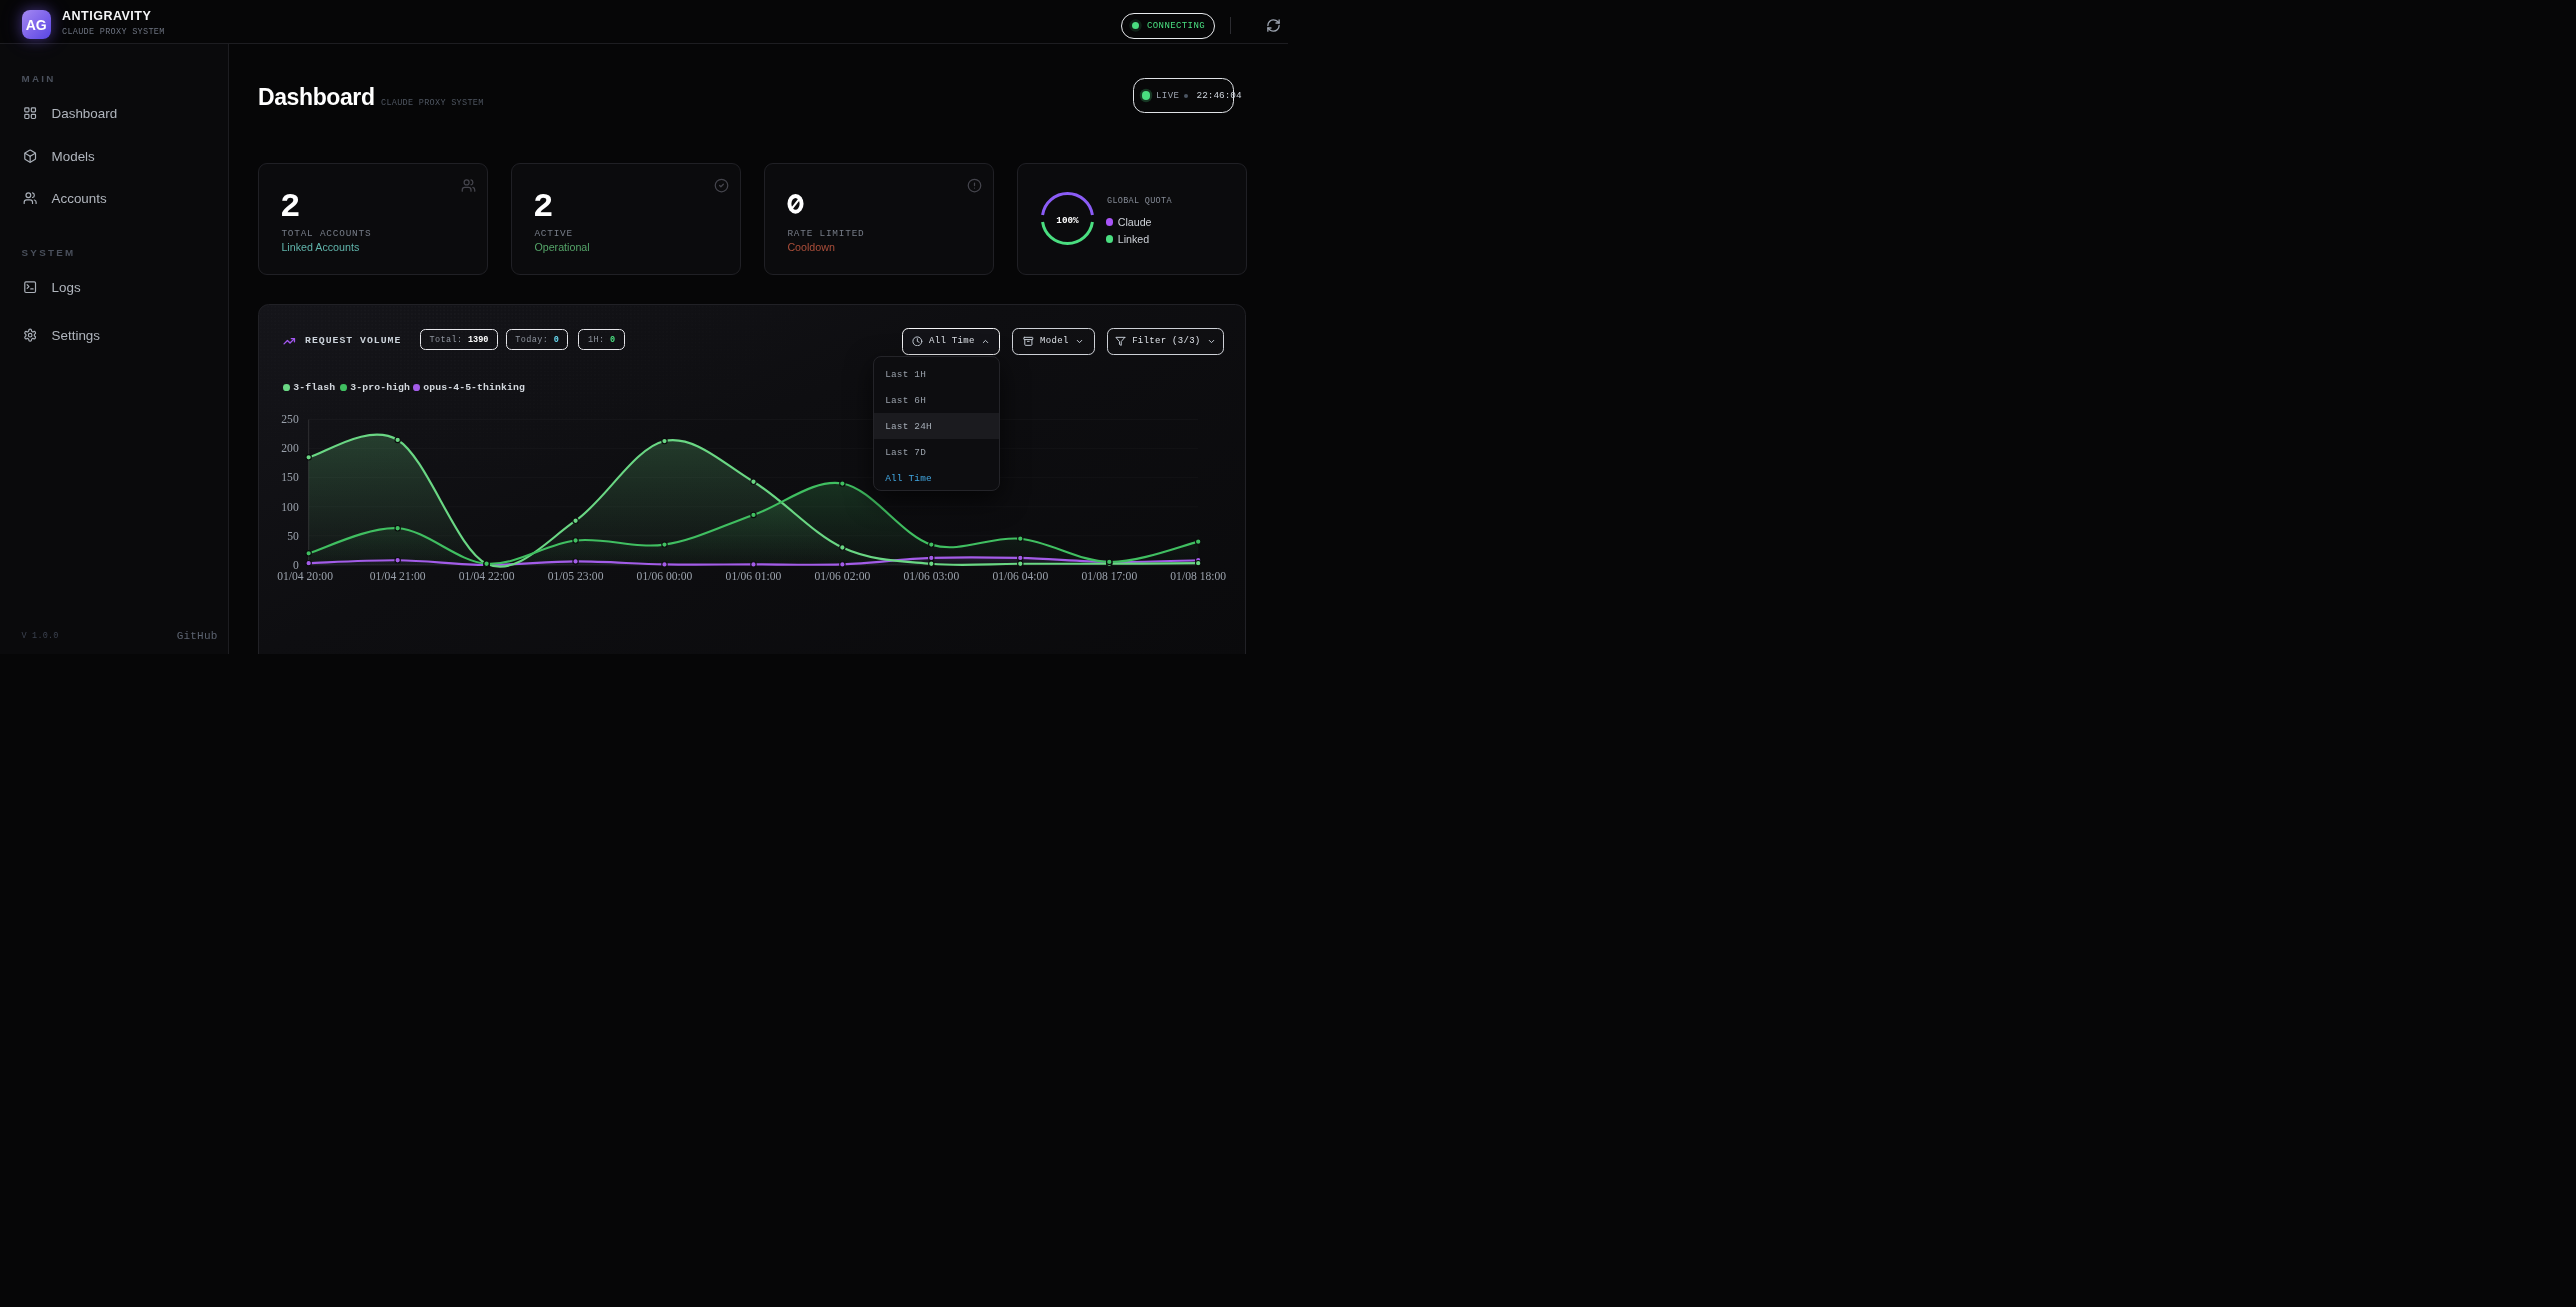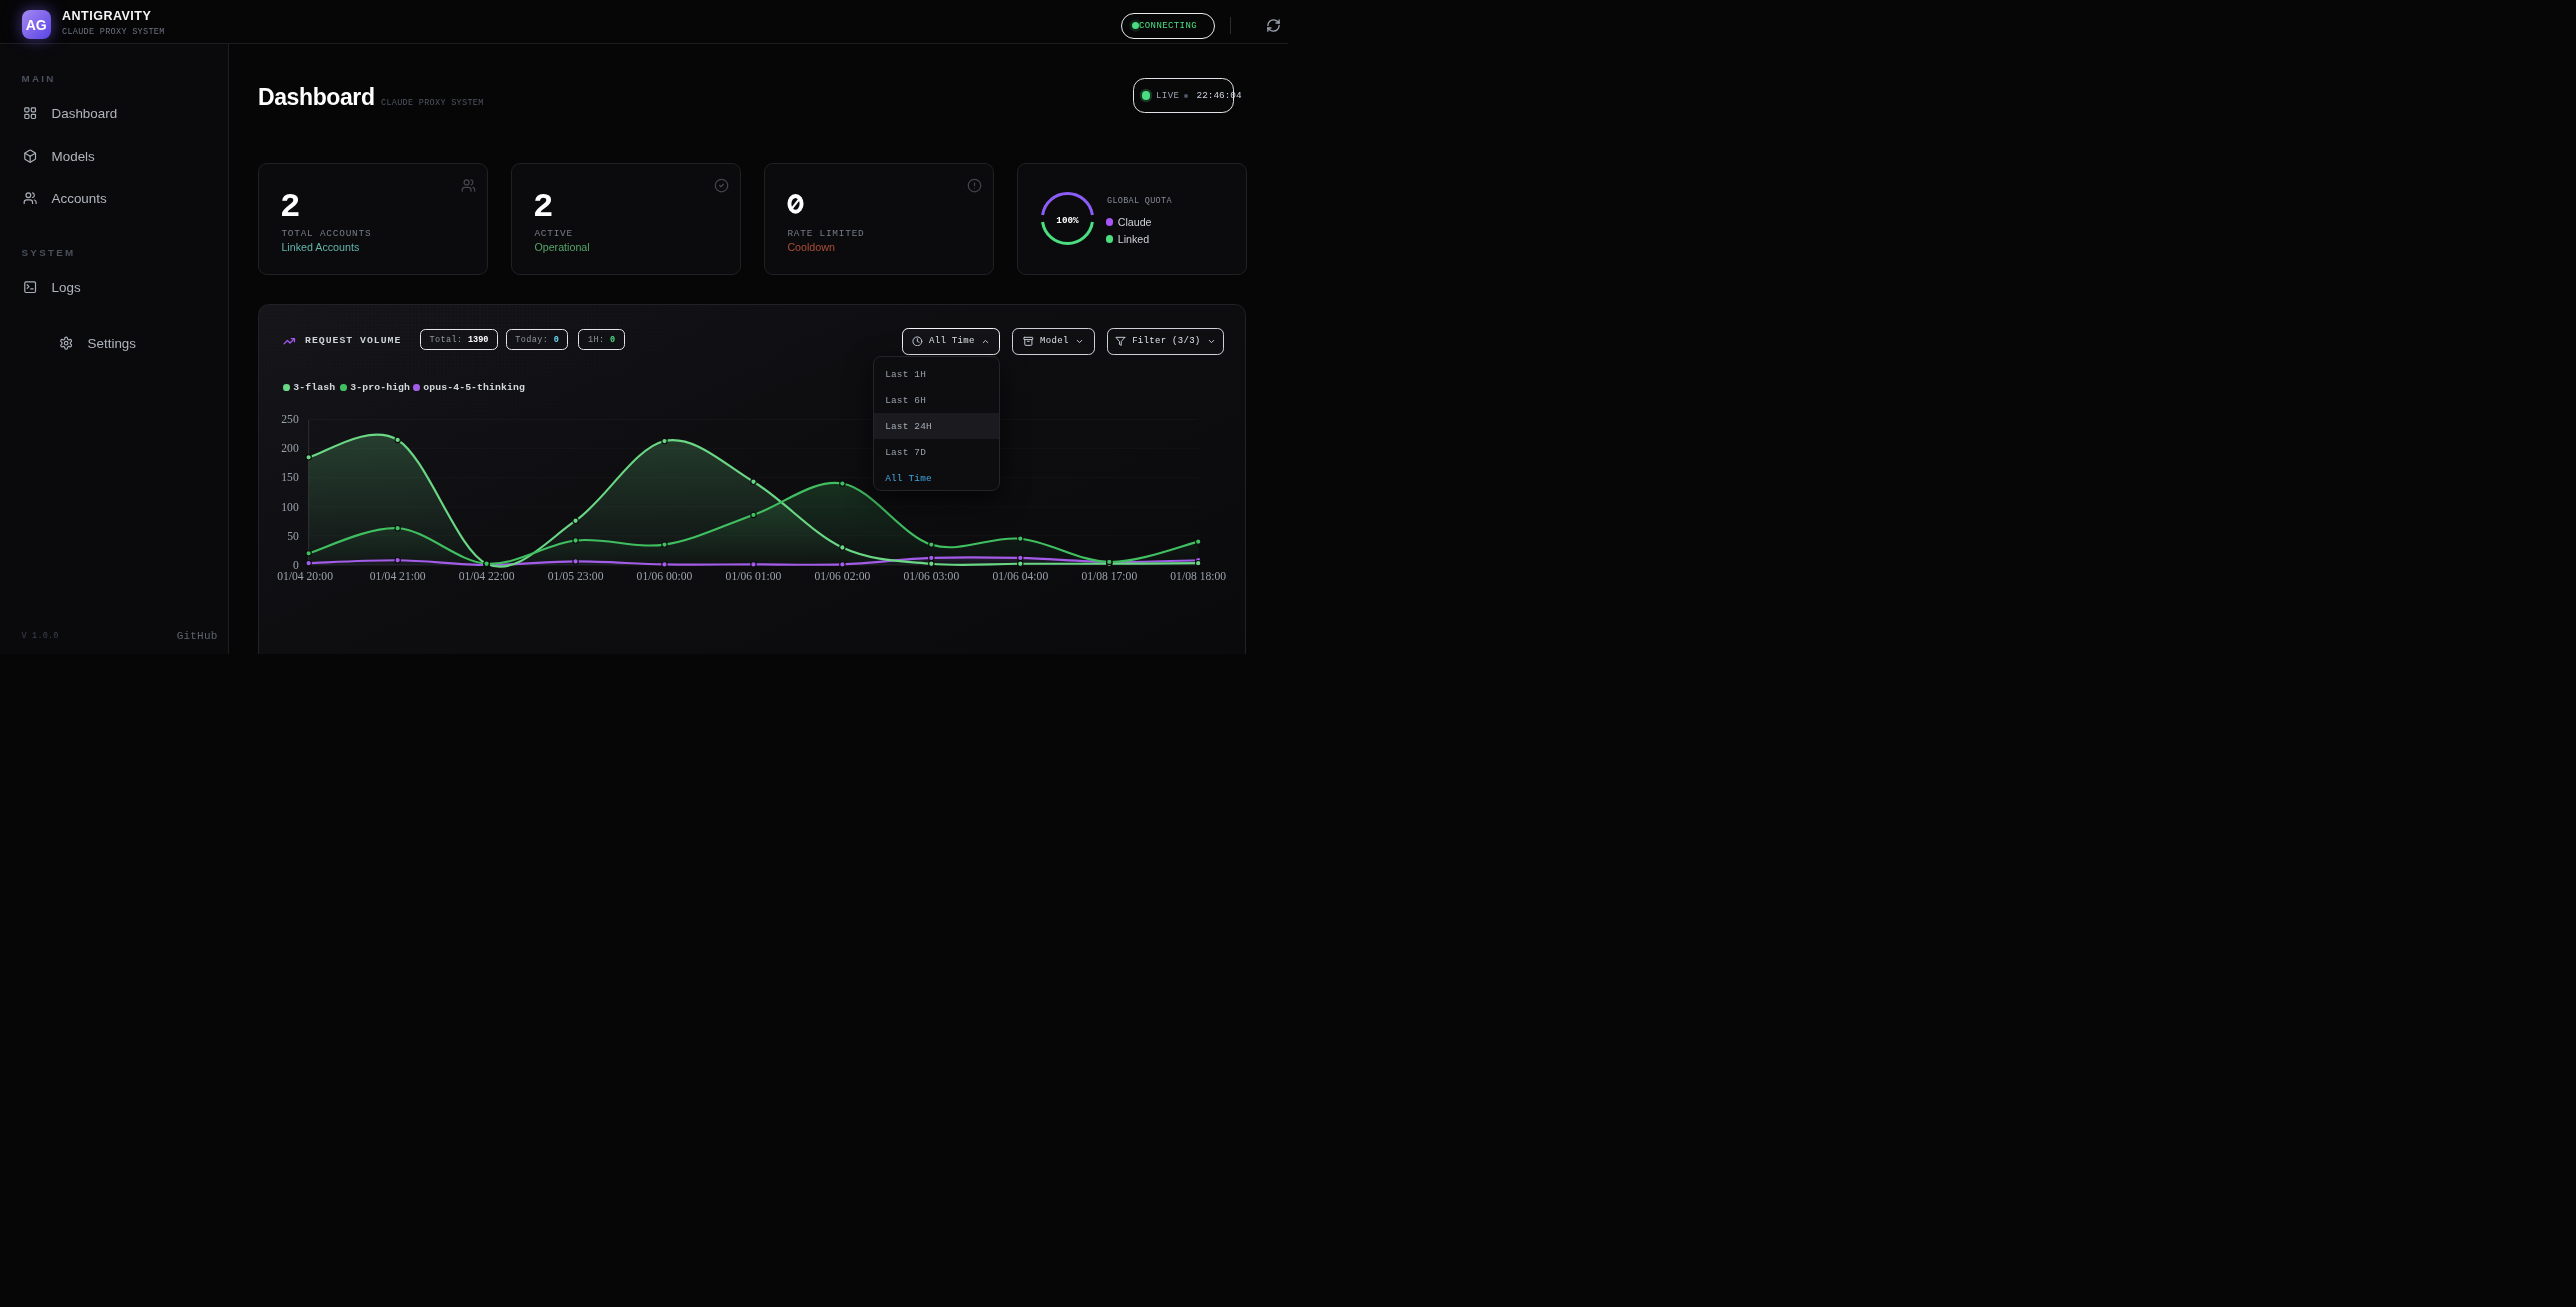--- a/index.html
+++ b/index.html
@@ -16,21 +16,21 @@
   display:flex; align-items:center; justify-content:center;
   color:#fff; font-weight:bold; font-size:14px; letter-spacing:0; }
 #brand { position:absolute; left:62px; top:9.4px; }
 #brand .t1 { font-size:12.5px; font-weight:bold; color:#f4f5f7; letter-spacing:0.5px; }
 #brand .t2 { margin-top:3.6px; font-family:"Liberation Mono",monospace; font-size:8.5px;
   color:#6d7380; letter-spacing:0.3px; }
 #connpill { position:absolute; left:1121px; top:12.5px; width:94px; height:26px;
   border:0.9px solid #e8eaed; border-radius:13.4px; display:flex; align-items:center; }
 #connpill .dot { flex:0 0 7.2px; width:7.2px; height:7.2px; border-radius:50%; background:#4ade80;
   margin-left:9.8px; box-shadow:0 0 0 2.7px rgba(74,222,128,.13); }
-#connpill .txt { font-family:"Liberation Mono",monospace; font-size:9px;
+#connpill .txt { margin-left:8px; font-family:"Liberation Mono",monospace; font-size:9px;
   color:#4ade80; letter-spacing:0.4px; white-space:nowrap; }
 #hdivider { position:absolute; left:1230px; top:17px; width:0.9px; height:17px; background:#2c2c31; }
 #refresh { position:absolute; left:1266px; top:18px; }
 
 
 #sidebar { position:absolute; left:0; top:44px; width:229px; height:610px;
   background:#0a0a0c; border-right:0.9px solid #1d1d21; }
 .sec { position:absolute; left:21.5px; font-size:9.8px; font-weight:bold; color:#4a505c;
   letter-spacing:2.3px; }
 .nav { position:absolute; left:0; width:228px; height:42px; display:flex; align-items:center; }
@@ -145,21 +145,21 @@
   </div>
   <div class="sec" style="top:203px;">SYSTEM</div>
   <div class="nav" style="top:222px;">
     <svg width="14.3" height="14.3" viewBox="0 0 24 24" fill="none" stroke="#aab0b9" stroke-width="2" stroke-linecap="round" stroke-linejoin="round">
           <rect x="3" y="3" width="18" height="18" rx="2"></rect>
           <path d="m7 8 3 3-3 3"></path>
           <path d="M13 15h4"></path>
         </svg>
     <div class="lbl">Logs</div>
   </div>
-  <div class="nav" style="top:278px;padding-left:36px;">
+  <div class="nav" style="top:270px;">
     <svg width="14.3" height="14.3" viewBox="0 0 24 24" fill="none" stroke="#aab0b9" stroke-width="2" stroke-linecap="round" stroke-linejoin="round">
           <path d="M12.22 2h-.44a2 2 0 0 0-2 2v.18a2 2 0 0 1-1 1.73l-.43.25a2 2 0 0 1-2 0l-.15-.08a2 2 0 0 0-2.73.73l-.22.38a2 2 0 0 0 .73 2.73l.15.1a2 2 0 0 1 1 1.72v.51a2 2 0 0 1-1 1.74l-.15.09a2 2 0 0 0-.73 2.73l.22.38a2 2 0 0 0 2.73.73l.15-.08a2 2 0 0 1 2 0l.43.25a2 2 0 0 1 1 1.73V20a2 2 0 0 0 2 2h.44a2 2 0 0 0 2-2v-.18a2 2 0 0 1 1-1.73l.43-.25a2 2 0 0 1 2 0l.15.08a2 2 0 0 0 2.73-.73l.22-.39a2 2 0 0 0-.73-2.73l-.15-.08a2 2 0 0 1-1-1.74v-.5a2 2 0 0 1 1-1.74l.15-.09a2 2 0 0 0 .73-2.73l-.22-.38a2 2 0 0 0-2.73-.73l-.15.08a2 2 0 0 1-2 0l-.43-.25a2 2 0 0 1-1-1.73V4a2 2 0 0 0-2-2z"></path>
           <circle cx="12" cy="12" r="3"></circle>
         </svg>
     <div class="lbl">Settings</div>
   </div>
   <div id="sfoot">
         <span class="v">V 1.0.0</span>
         <span class="g">GitHub</span>
       </div>

